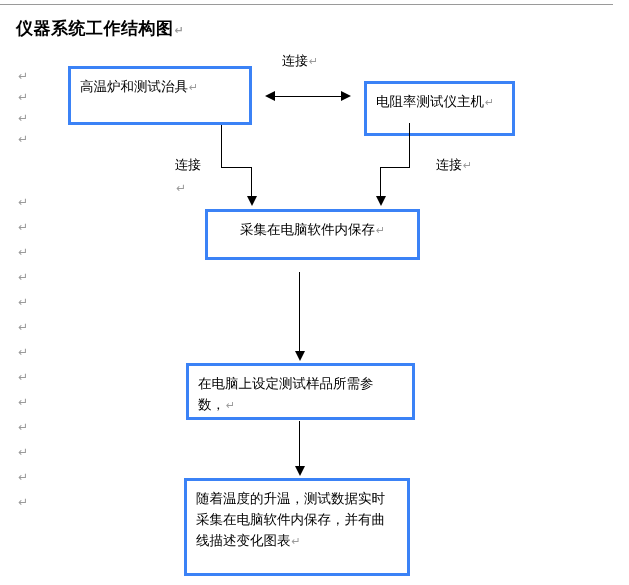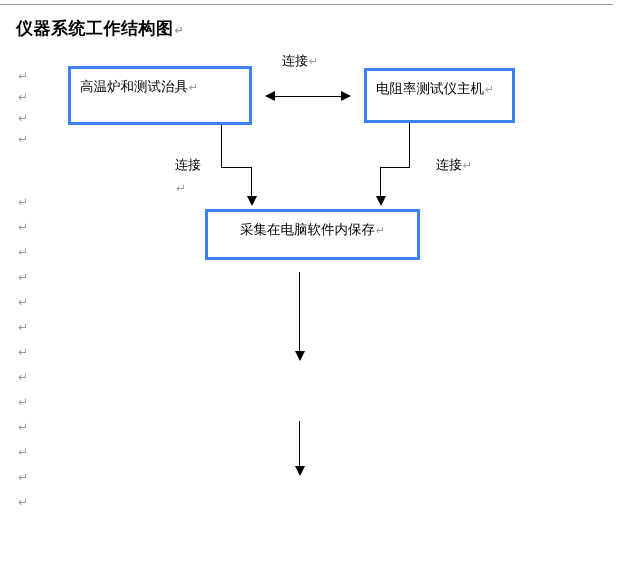--- a/index.html
+++ b/index.html
@@ -144,21 +144,21 @@
   <div class="pilcrow" style="left:18px; top:396px;">↵</div>
   <div class="pilcrow" style="left:18px; top:421px;">↵</div>
   <div class="pilcrow" style="left:18px; top:446px;">↵</div>
   <div class="pilcrow" style="left:18px; top:471px;">↵</div>
   <div class="pilcrow" style="left:18px; top:496px;">↵</div>
 
   <div class="flow-box" style="left:68px; top:66px; width:184px; height:59px;">
     <div class="box-text"><span>高温炉和测试治具</span><span class="pilcrow inline">↵</span></div>
   </div>
 
-  <div class="flow-box" style="left:364px; top:68px; width:151px; height:55px;">
+  <div class="flow-box" style="left:364px; top:81px; width:151px; height:55px;">
     <div class="box-text"><span>电阻率测试仪主机</span><span class="pilcrow inline">↵</span></div>
   </div>
 
   <div class="conn-label" style="left:282px; top:53px;"><span>连接</span><span class="pilcrow inline">↵</span></div>
 
   <div class="hline" style="left:271px; top:96px; width:77px;"></div>
   <div class="arrow-left" style="left:265px; top:91px;"></div>
   <div class="arrow-right" style="left:341px; top:91px;"></div>
 
   <div class="vline" style="left:221px; top:125px; height:43px;"></div>
@@ -176,18 +176,27 @@
 
   <div class="conn-label" style="left:436px; top:157px;"><span>连接</span><span class="pilcrow inline">↵</span></div>
 
   <div class="flow-box" style="left:205px; top:209px; width:215px; height:51px;">
     <div class="box-text center"><span>采集在电脑软件内保存</span><span class="pilcrow inline">↵</span></div>
   </div>
 
   <div class="vline" style="left:299px; top:272px; height:80px;"></div>
   <div class="arrow-down" style="left:295px; top:351px;"></div>
 
+  <div class="flow-box" style="left:186px; top:363px; width:229px; height:57px;">
+    <div class="box-text"><span style="white-space:pre-line;">在电脑上设定测试样品所需参
+数，</span><span class="pilcrow inline">↵</span></div>
+  </div>
 
   <div class="vline" style="left:299px; top:421px; height:46px;"></div>
   <div class="arrow-down" style="left:295px; top:466px;"></div>
 
+  <div class="flow-box" style="left:184px; top:478px; width:226px; height:98px;">
+    <div class="box-text"><span style="white-space:pre-line;">随着温度的升温，测试数据实时
+采集在电脑软件内保存，并有曲
+线描述变化图表</span><span class="pilcrow inline">↵</span></div>
+  </div>
 
 </div>
 
 </body></html>

